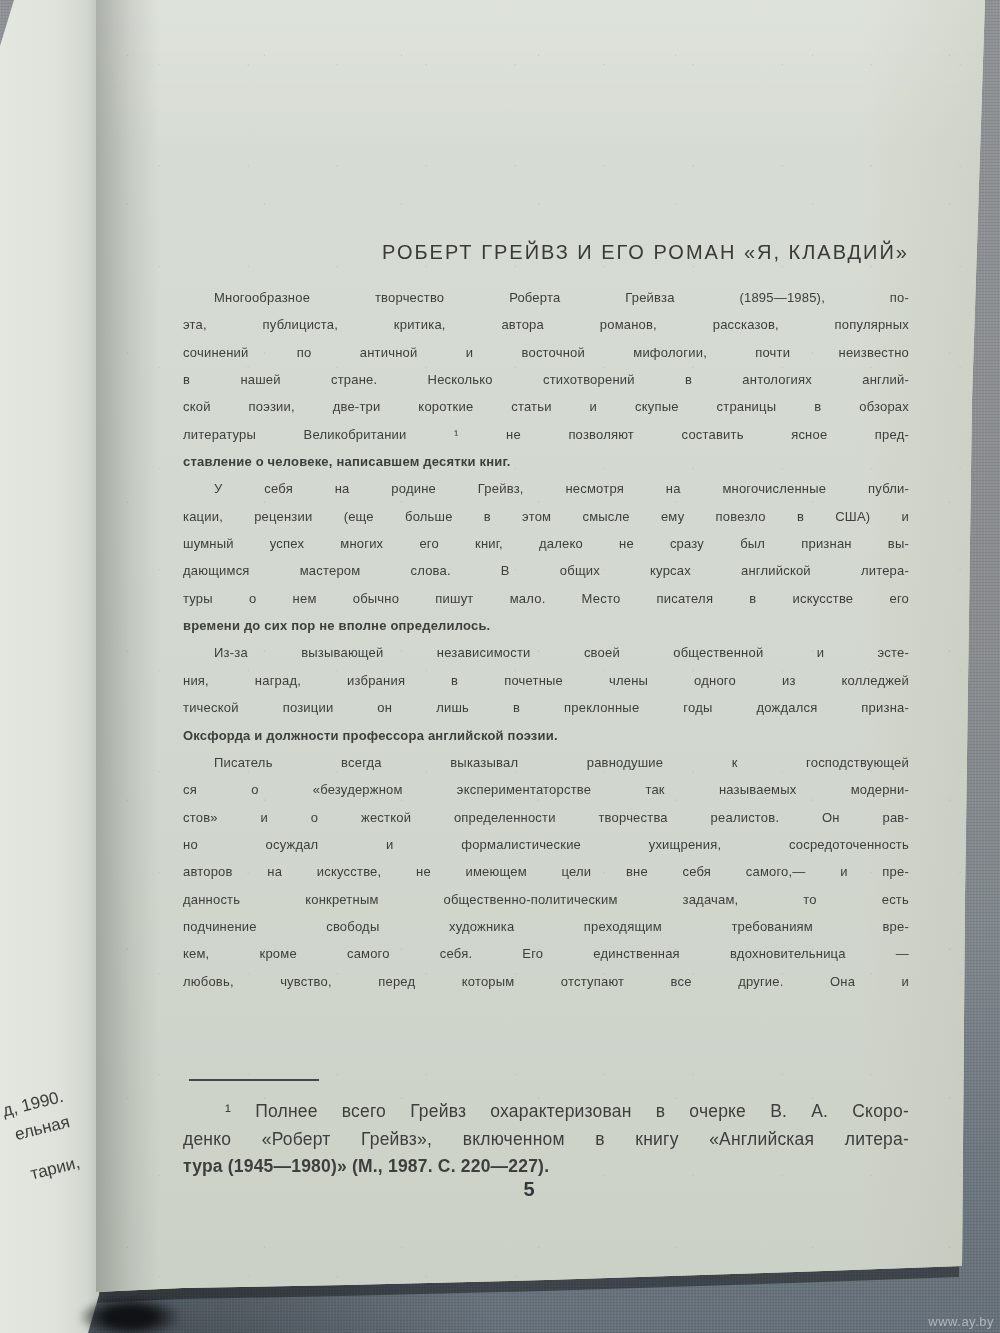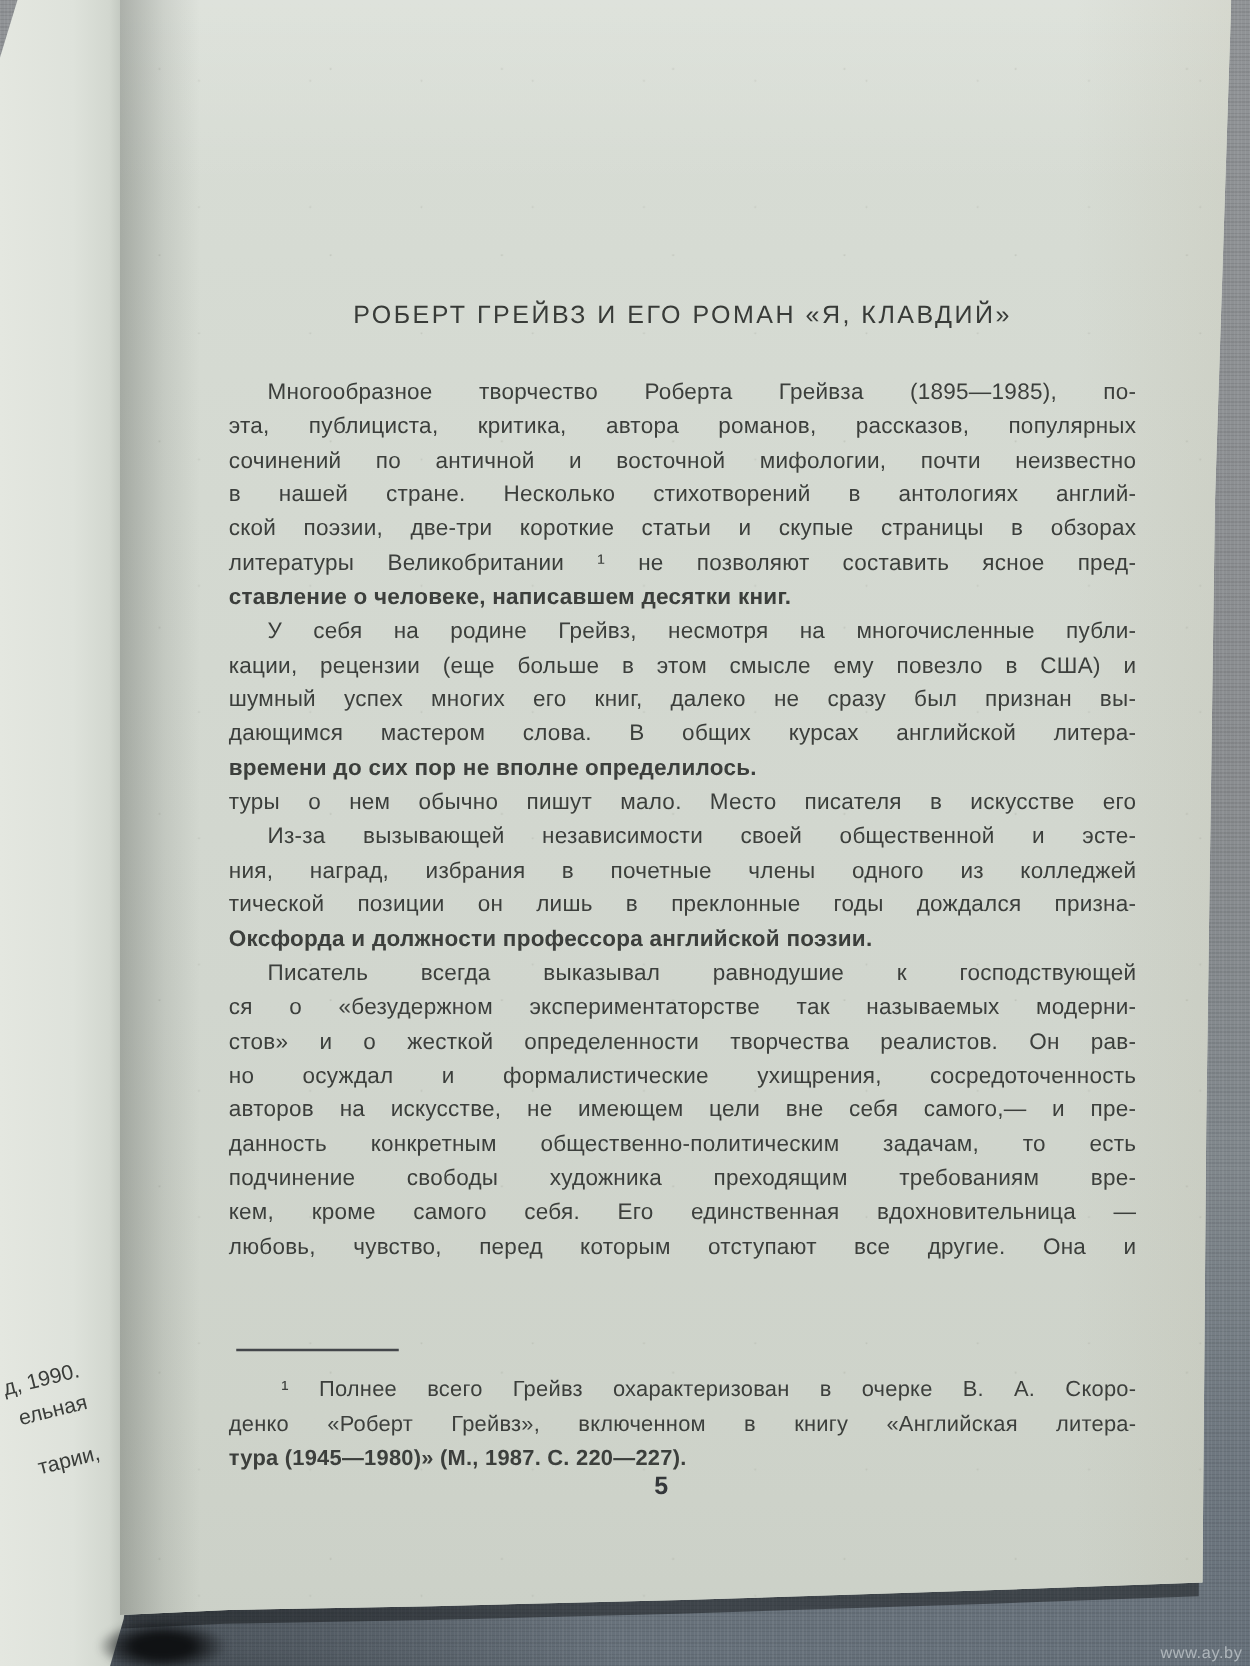--- a/index.html
+++ b/index.html
@@ -73,26 +73,26 @@
                        700px 1272px, 450px 1280px, 250px 1285px, 87px 1288px, 0 1292px);
   }
   .gutter-shade {
     position: absolute; left: 0; top: 0; width: 64px; height: 100%;
     background: linear-gradient(90deg, rgba(55,60,55,.30), rgba(55,60,55,.10) 55%, rgba(55,60,55,0));
   }
 
   
   .page-title {
     position: absolute; left: 87px; top: 241px; width: 726px;
-    text-align: center; white-space: nowrap;
+    text-align: right; white-space: nowrap;
     font-size: 20px; letter-spacing: 2px; color: #383b38;
   }
   .body-text {
-    position: absolute; left: 87px; top: 300px; width: 726px;
-    font-size: 18px; color: #3c3f3c; letter-spacing: .2px;
+    position: absolute; left: 87px; top: 284px; width: 726px;
+    font-size: 13px; color: #3c3f3c; letter-spacing: .2px;
   }
   .line {
     height: 27.35px; line-height: 27.35px;
     text-align: justify; text-align-last: justify;
   }
   .line.indent { padding-left: 31px; }
   .line.last { text-align-last: left; font-weight: bold; }
 
   .footnote-rule {
     position: absolute; left: 93px; top: 1079px; width: 130px;
@@ -138,22 +138,22 @@
         <div class="line">эта, публициста, критика, автора романов, рассказов, популярных</div>
         <div class="line">сочинений по античной и восточной мифологии, почти неизвестно</div>
         <div class="line">в нашей стране. Несколько стихотворений в антологиях англий-</div>
         <div class="line">ской поэзии, две-три короткие статьи и скупые страницы в обзорах</div>
         <div class="line">литературы Великобритании ¹ не позволяют составить ясное пред-</div>
         <div class="line last">ставление о человеке, написавшем десятки книг.</div>
         <div class="line indent">У себя на родине Грейвз, несмотря на многочисленные публи-</div>
         <div class="line">кации, рецензии (еще больше в этом смысле ему повезло в США) и</div>
         <div class="line">шумный успех многих его книг, далеко не сразу был признан вы-</div>
         <div class="line">дающимся мастером слова. В общих курсах английской литера-</div>
+        <div class="line">туры о нем обычно пишут мало. Место писателя в искусстве его</div>
         <div class="line last">времени до сих пор не вполне определилось.</div>
-        <div class="line">туры о нем обычно пишут мало. Место писателя в искусстве его</div>
         <div class="line indent">Из-за вызывающей независимости своей общественной и эсте-</div>
         <div class="line">ния, наград, избрания в почетные члены одного из колледжей</div>
         <div class="line">тической позиции он лишь в преклонные годы дождался призна-</div>
         <div class="line last">Оксфорда и должности профессора английской поэзии.</div>
         <div class="line indent">Писатель всегда выказывал равнодушие к господствующей</div>
         <div class="line">ся о «безудержном экспериментаторстве так называемых модерни-</div>
         <div class="line">стов» и о жесткой определенности творчества реалистов. Он рав-</div>
         <div class="line">но осуждал и формалистические ухищрения, сосредоточенность</div>
         <div class="line">авторов на искусстве, не имеющем цели вне себя самого,— и пре-</div>
         <div class="line">данность конкретным общественно-политическим задачам, то есть</div>

